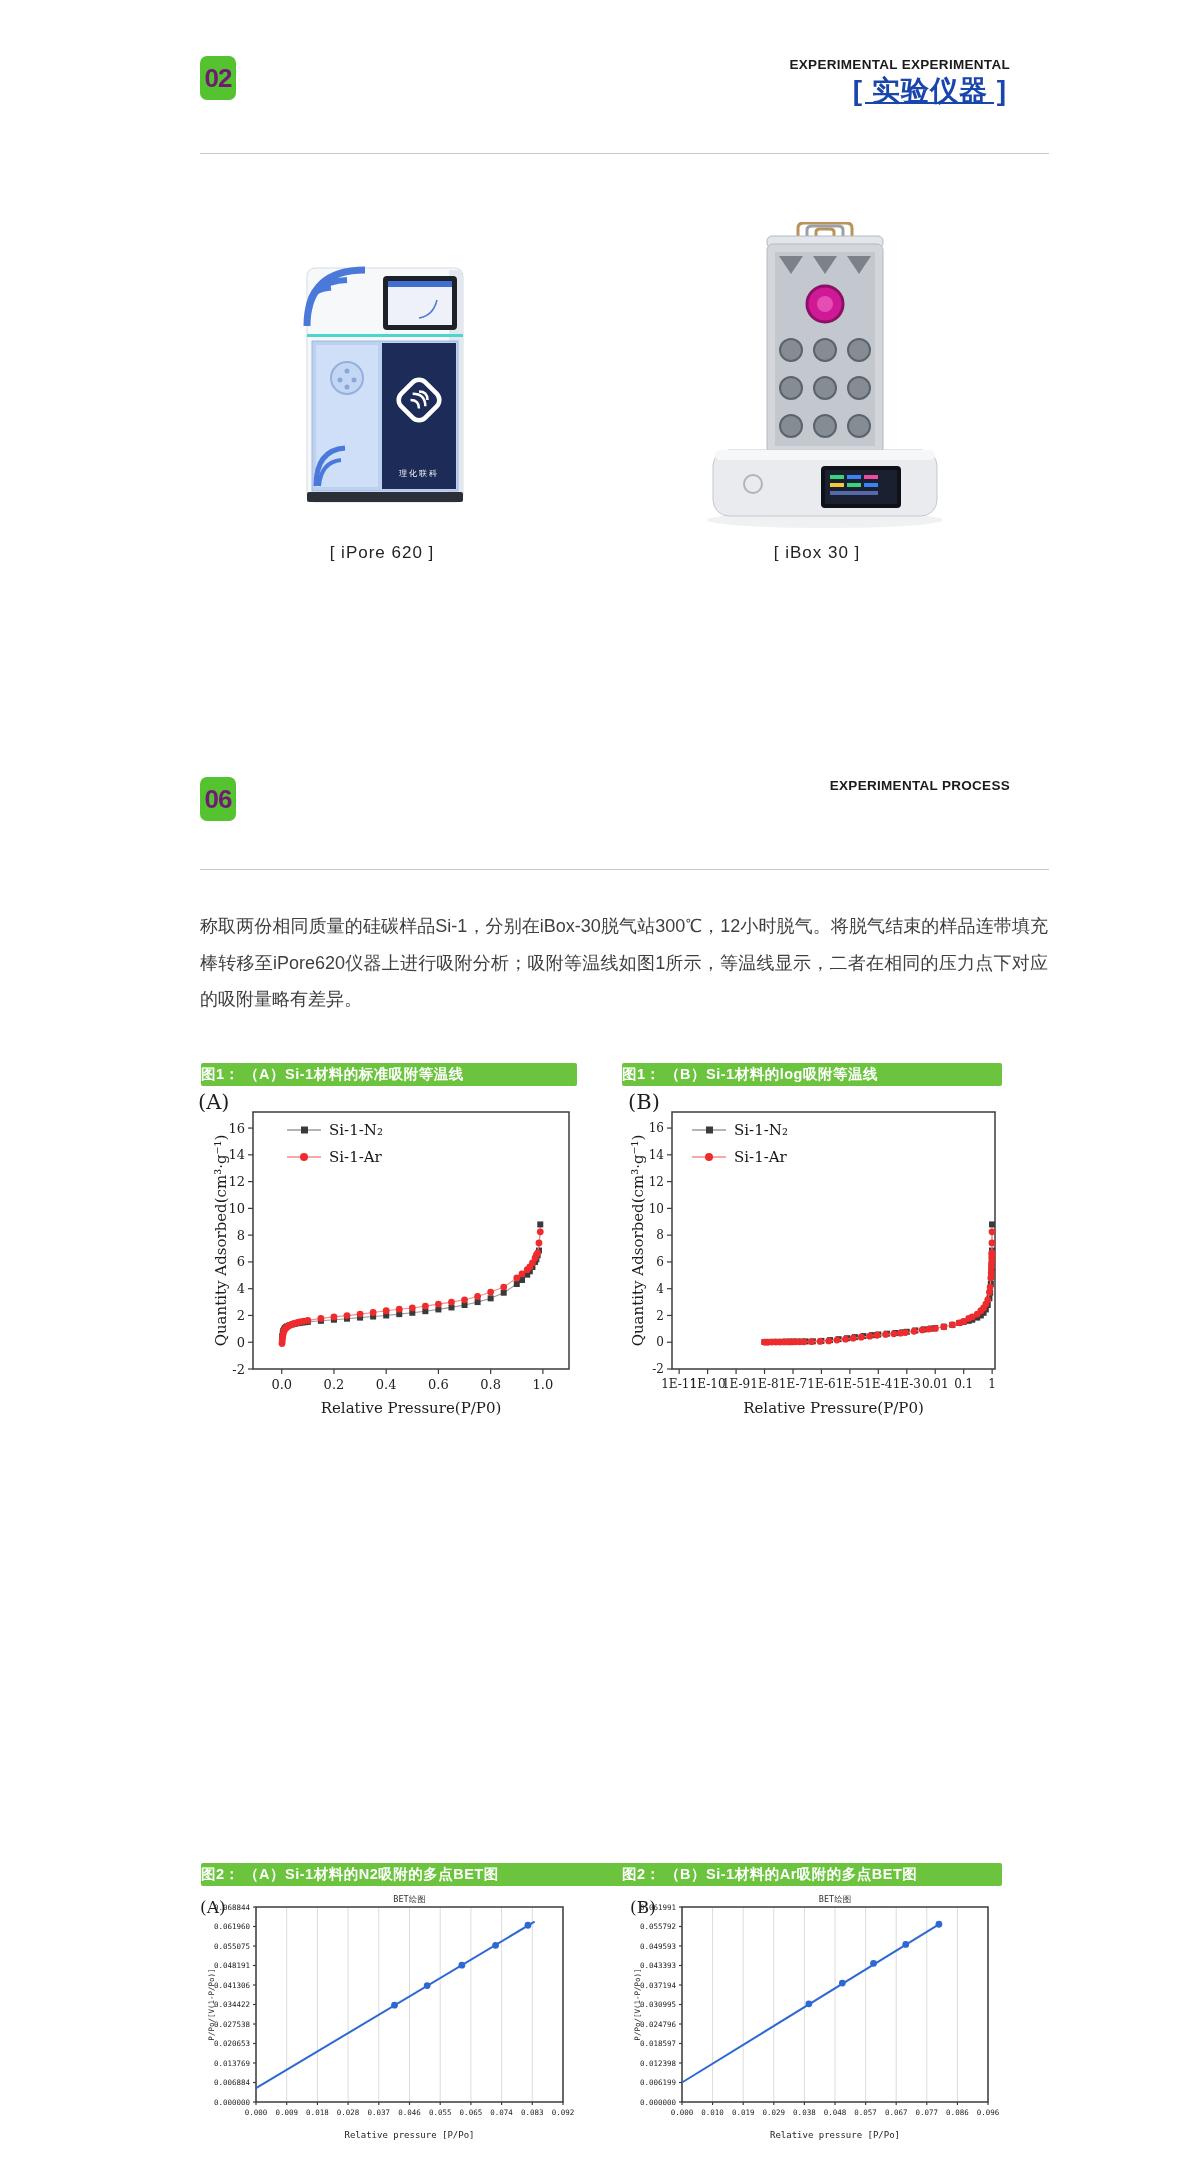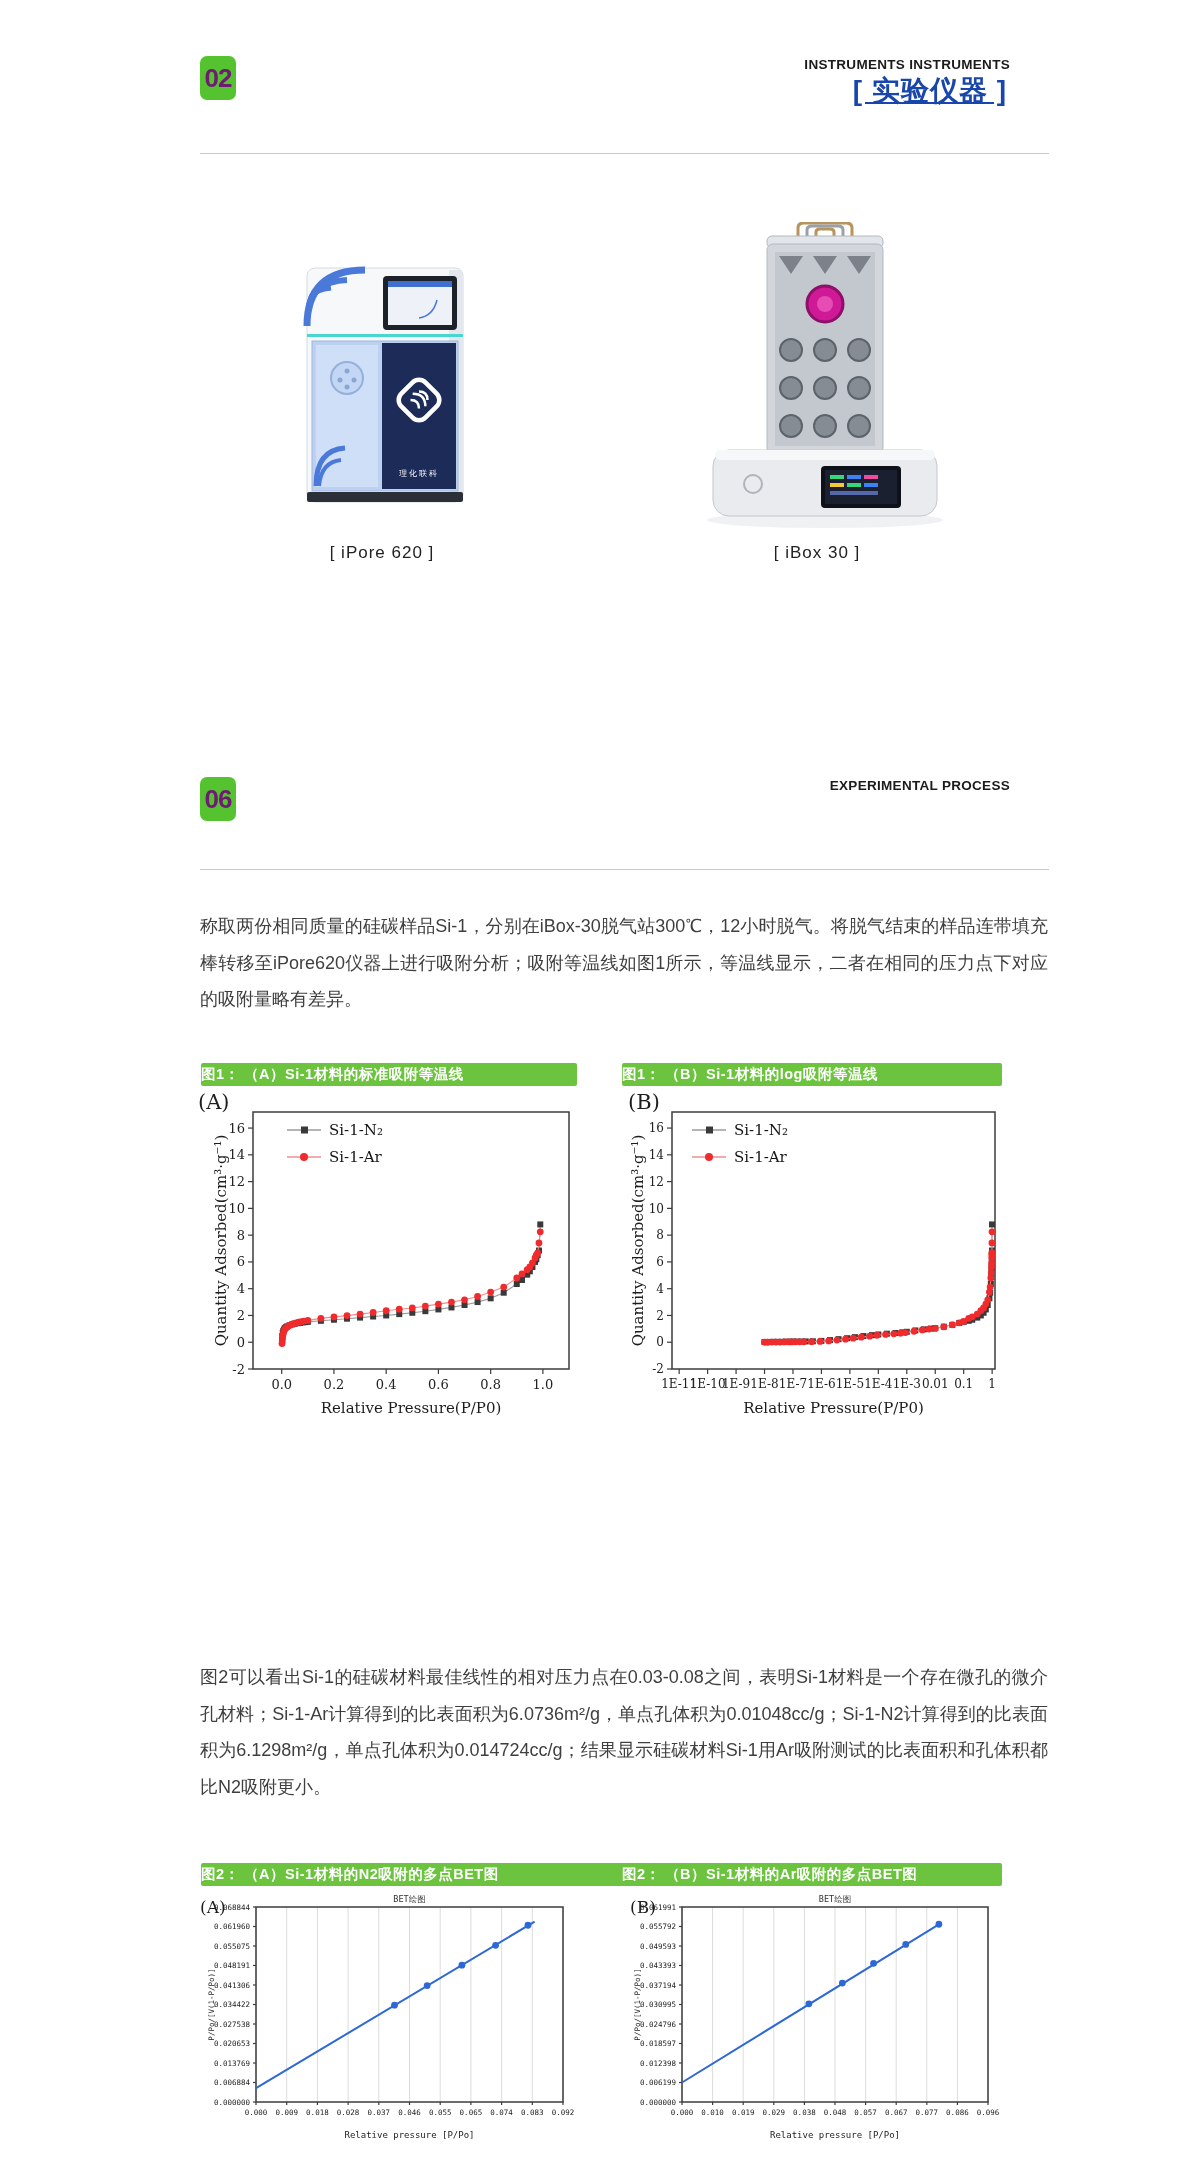--- a/index.html
+++ b/index.html
@@ -19,21 +19,21 @@
   .caption{font-size:17px;color:#222;text-align:center;letter-spacing:1px;}
   .corner-lbl{font-family:"DejaVu Serif", serif;color:#1d1d1d;}
   .chart-host svg{display:block;}
 </style>
 </head>
 <body>
 
 <div class="page">
 
   <div class="abs num-badge" style="left:200px;top:56px;">02</div>
-  <div class="abs hdr-en" style="left:400px;top:57px;width:610px;">INSTRUMENTS INSTRUMENTS</div>
+  <div class="abs hdr-en" style="left:400px;top:57px;width:610px;">EXPERIMENTAL EXPERIMENTAL</div>
   <div class="abs hdr-zh" style="left:397px;top:72px;width:610px;text-decoration:underline;">[ 实验仪器 ]</div>
   <div class="abs divider" style="left:200px;top:153px;width:849px;"></div>
 
   <div class="abs chart-host" style="left:285px;top:240px;">
     <svg width="200" height="290" viewBox="0 0 200 290">
       <rect x="22" y="28" width="156" height="234" rx="8" fill="#f6f8fa" stroke="#d5dbe1"></rect>
       <rect x="164" y="30" width="13" height="230" fill="#e3e8ee"></rect>
       <path d="M22,86 Q22,30 80,30" fill="none" stroke="#4a79d9" stroke-width="7"></path>
       <path d="M24,70 Q24,42 62,40" fill="none" stroke="#4a79d9" stroke-width="6"></path>
       <path d="M28,56 Q30,50 46,48" fill="none" stroke="#4a79d9" stroke-width="5"></path>
@@ -106,21 +106,20 @@
   </div>
 
   <div class="abs caption" style="left:282px;top:543px;width:200px;">[ iPore 620 ]</div>
   <div class="abs caption" style="left:717px;top:543px;width:200px;">[ iBox 30 ]</div>
 
   <div class="abs num-badge" style="left:200px;top:777px;">06</div>
   <div class="abs hdr-en" style="left:400px;top:778px;width:610px;">EXPERIMENTAL PROCESS</div>
   <div class="abs divider" style="left:200px;top:869px;width:849px;"></div>
 
   <div class="abs para" style="left:200px;top:908px;">称取两份相同质量的硅碳样品Si-1，分别在iBox-30脱气站300℃，12小时脱气。将脱气结束的样品连带填充棒转移至iPore620仪器上进行吸附分析；吸附等温线如图1所示，等温线显示，二者在相同的压力点下对应的吸附量略有差异。</div>
-  <div class="abs para" style="left:200px;top:1659px;">图2可以看出Si-1的硅碳材料最佳线性的相对压力点在0.03-0.08之间，表明Si-1材料是一个存在微孔的微介孔材料；Si-1-Ar计算得到的比表面积为6.0736m²/g，单点孔体积为0.01048cc/g；Si-1-N2计算得到的比表面积为6.1298m²/g，单点孔体积为0.014724cc/g；结果显示硅碳材料Si-1用Ar吸附测试的比表面积和孔体积都比N2吸附更小。</div>
 
   <div class="abs fig-bar" style="left:201px;top:1063px;width:376px;">图1： （A）Si-1材料的标准吸附等温线</div>
   <div class="abs fig-bar" style="left:622px;top:1063px;width:380px;">图1： （B）Si-1材料的log吸附等温线</div>
 
   <div class="abs corner-lbl" style="left:198px;top:1090px;font-size:21px;">(A)</div>
   <div class="abs chart-host" style="left:150px;top:1090px;">
       <svg width="440" height="340" viewBox="0 0 440 340">
         <rect x="103" y="22" width="316" height="257" fill="none" stroke="#3c3c3c" stroke-width="1.5"></rect>
         <line x1="131.72727272727272" y1="279" x2="131.72727272727272" y2="284" stroke="#3c3c3c" stroke-width="1.2"></line>
         <text x="131.72727272727272" y="299" text-anchor="middle" font-size="13" font-family="&quot;DejaVu Serif&quot;, serif" fill="#222">0.0</text>

